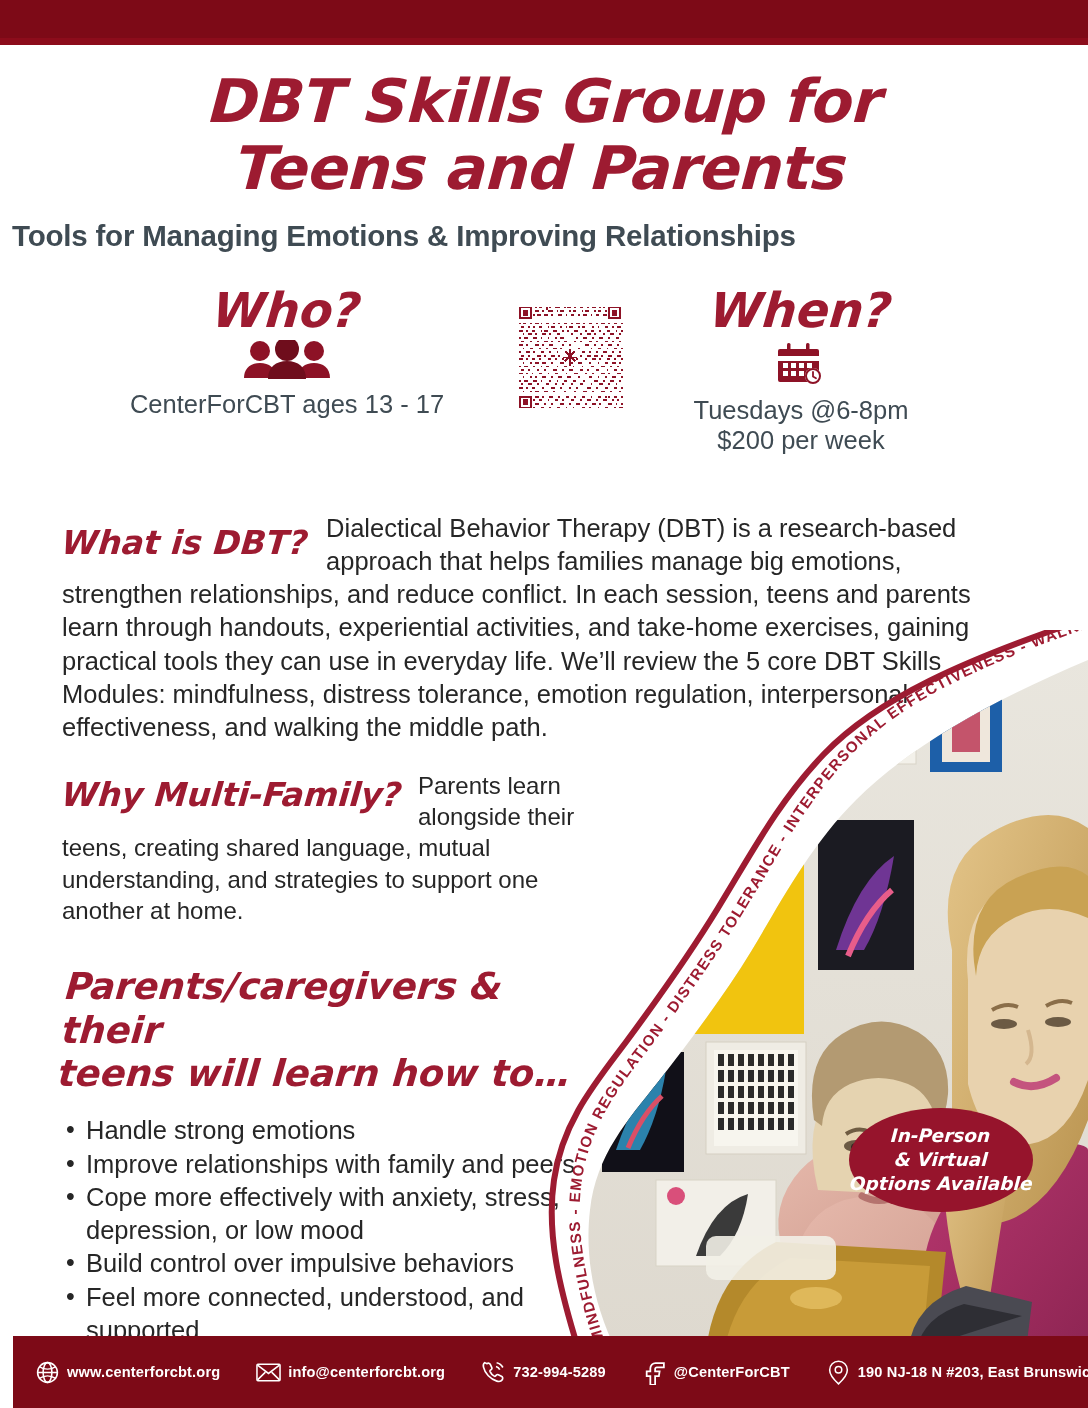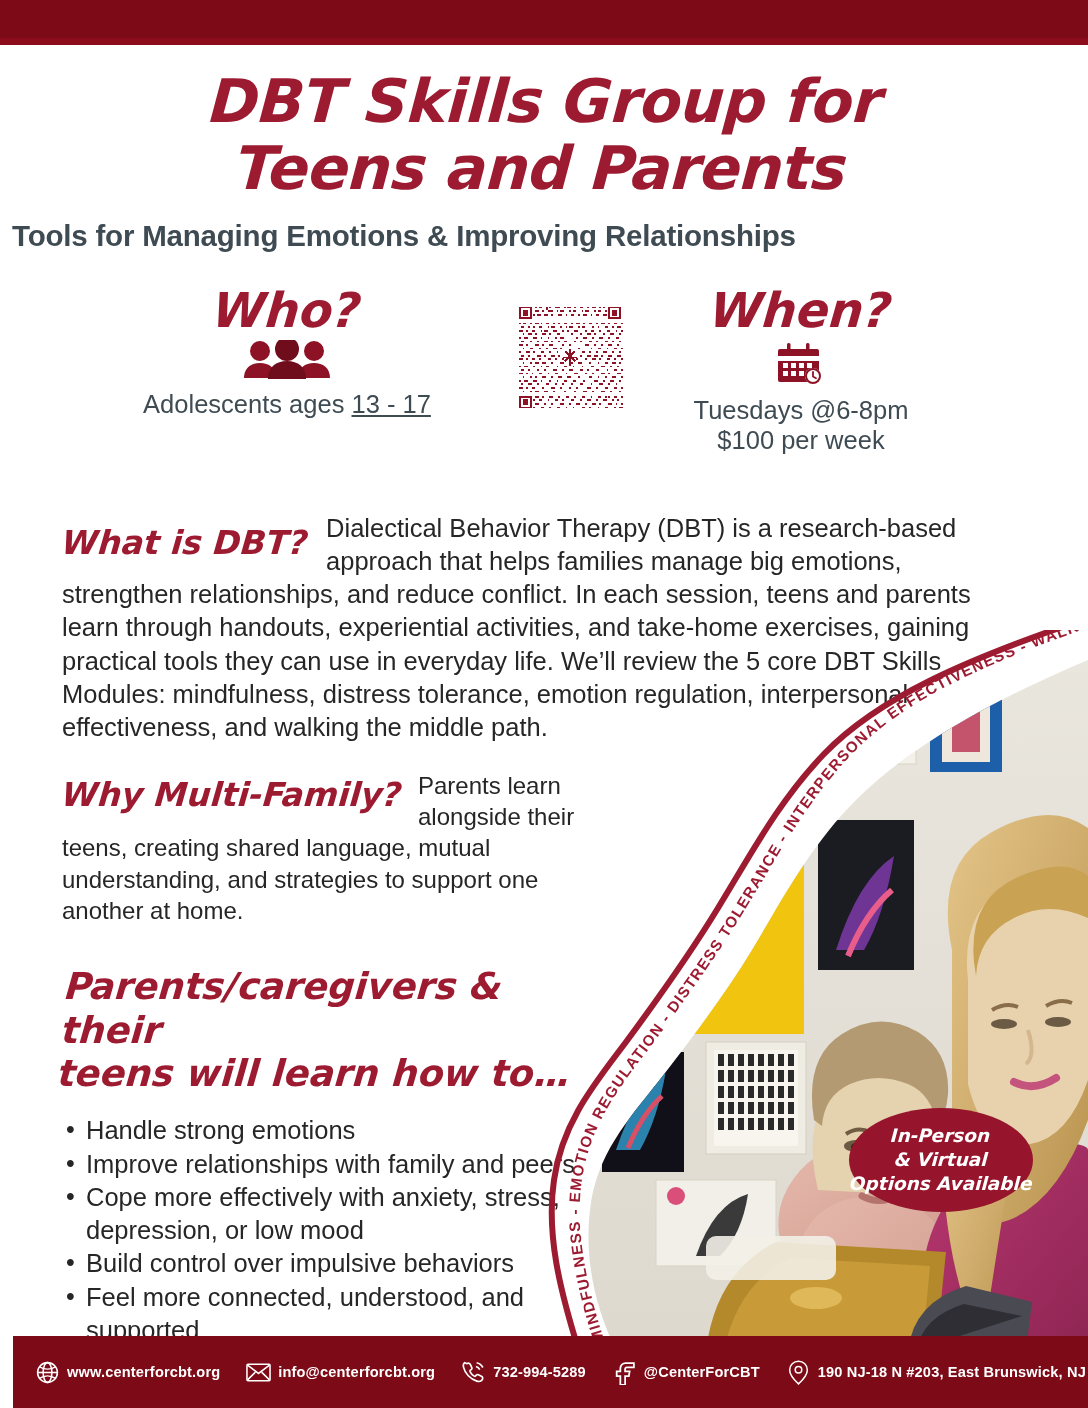--- a/index.html
+++ b/index.html
@@ -22,21 +22,21 @@
   }
   .footerbar{
     position:absolute; left:13px; top:1336px; width:1088px; height:72px;
     background:#7d0a17;
     display:flex; align-items:center;
     padding-left:22px;
     gap:0px;
     z-index:40;
   }
   .fitem{ display:flex; align-items:center; gap:7px; }
-  .fitem + .fitem{ margin-left:26px; }
+  .fitem + .fitem{ margin-left:36px; }
   .fitem .flabel{
     color:#ffffff; font-size:14.6px; font-weight:bold; letter-spacing:.15px;
     white-space:nowrap;
   }
   .ficon{ width:25px; height:25px; flex:0 0 auto; }
   .ficon svg{ display:block; width:25px; height:25px; }
 
   
   .title{
     position:absolute; left:0; top:68px; width:1088px;
@@ -71,21 +71,21 @@
     transform:skewX(-5deg);
   }
   .who-icon{ margin-top:6px; height:40px; display:flex; justify-content:center; align-items:center; }
   .when-icon{ margin-top:10px; height:42px; display:flex; justify-content:center; align-items:center; }
   .qbody{
     margin-top:9px;
     color:#3f4b53;
     font-size:25.5px;
     line-height:1.18;
   }
-  .uline{ text-decoration:underline; }
+  .uline{ }
 
   .qrwrap{ position:absolute; left:509px; top:303px; width:122px; height:109px; }
   .qrwrap svg{ display:block; }
 
   
   .script-h{
     color:#9d1b31;
     font-family:"DejaVu Sans", sans-serif;
     font-weight:bold; font-style:italic;
     transform:skewX(-5deg);
@@ -171,21 +171,21 @@
         <circle cx="73" cy="11" r="10"></circle>
         <path d="M57 38c0-10 7-15 16-15s16 5 16 15z"></path>
       </g>
       <g fill="#6f0d1c">
         <circle cx="46" cy="9" r="12"></circle>
         <path d="M27 39c0-12 8-18 19-18s19 6 19 18z"></path>
       </g>
     </svg>
   </div>
   <div class="qbody">
-    <span>Adolescents ages </span><span class="uline">13 - 17</span><br>
+    <span>CenterForCBT ages </span><span class="uline">13 - 17</span><br>
   </div>
 </div>
 
 <div class="qrwrap">
   <svg width="122" height="109" viewBox="0 0 61 61" shape-rendering="crispEdges">
     <rect width="61" height="61" fill="#ffffff"></rect>
     <g fill="#8d1226">
 
       <path d="M2 2h7v1H2zM2 3h1v5H2zM8 3h1v5H8zM2 8h7v1H2zM4 4h3v3H4z"></path>
 
@@ -246,21 +246,21 @@
         <rect x="15" y="29" width="5" height="5"></rect>
         <rect x="23" y="29" width="5" height="5"></rect>
       </g>
       <circle cx="37" cy="34" r="8" fill="#ffffff"></circle>
       <circle cx="37" cy="34" r="7" fill="none" stroke="#8d1226" stroke-width="2"></circle>
       <path d="M37 30v4.5l3 1.8" stroke="#8d1226" stroke-width="1.8" fill="none" stroke-linecap="round"></path>
     </svg>
   </div>
   <div class="qbody">
     <span>Tuesdays @6-8pm</span><br>
-    <span>$100 per week</span>
+    <span>$200 per week</span>
   </div>
 </div>
 
 <div class="sec-dbt">
   <span class="script-h h">What is DBT?</span>
   <div class="p" style="shape-outside: none;">Dialectical Behavior Therapy (DBT) is a research-based approach that helps families manage big emotions, strengthen relationships, and reduce conflict. In each session, teens and parents learn through handouts, experiential activities, and take-home exercises, gaining practical tools they can use in everyday life. We’ll review the 5 core DBT Skills Modules: mindfulness, distress tolerance, emotion regulation, interpersonal effectiveness, and walking the middle path.</div>
 </div>
 
 <div class="sec-why">
   <span class="script-h h">Why Multi-Family?</span>

